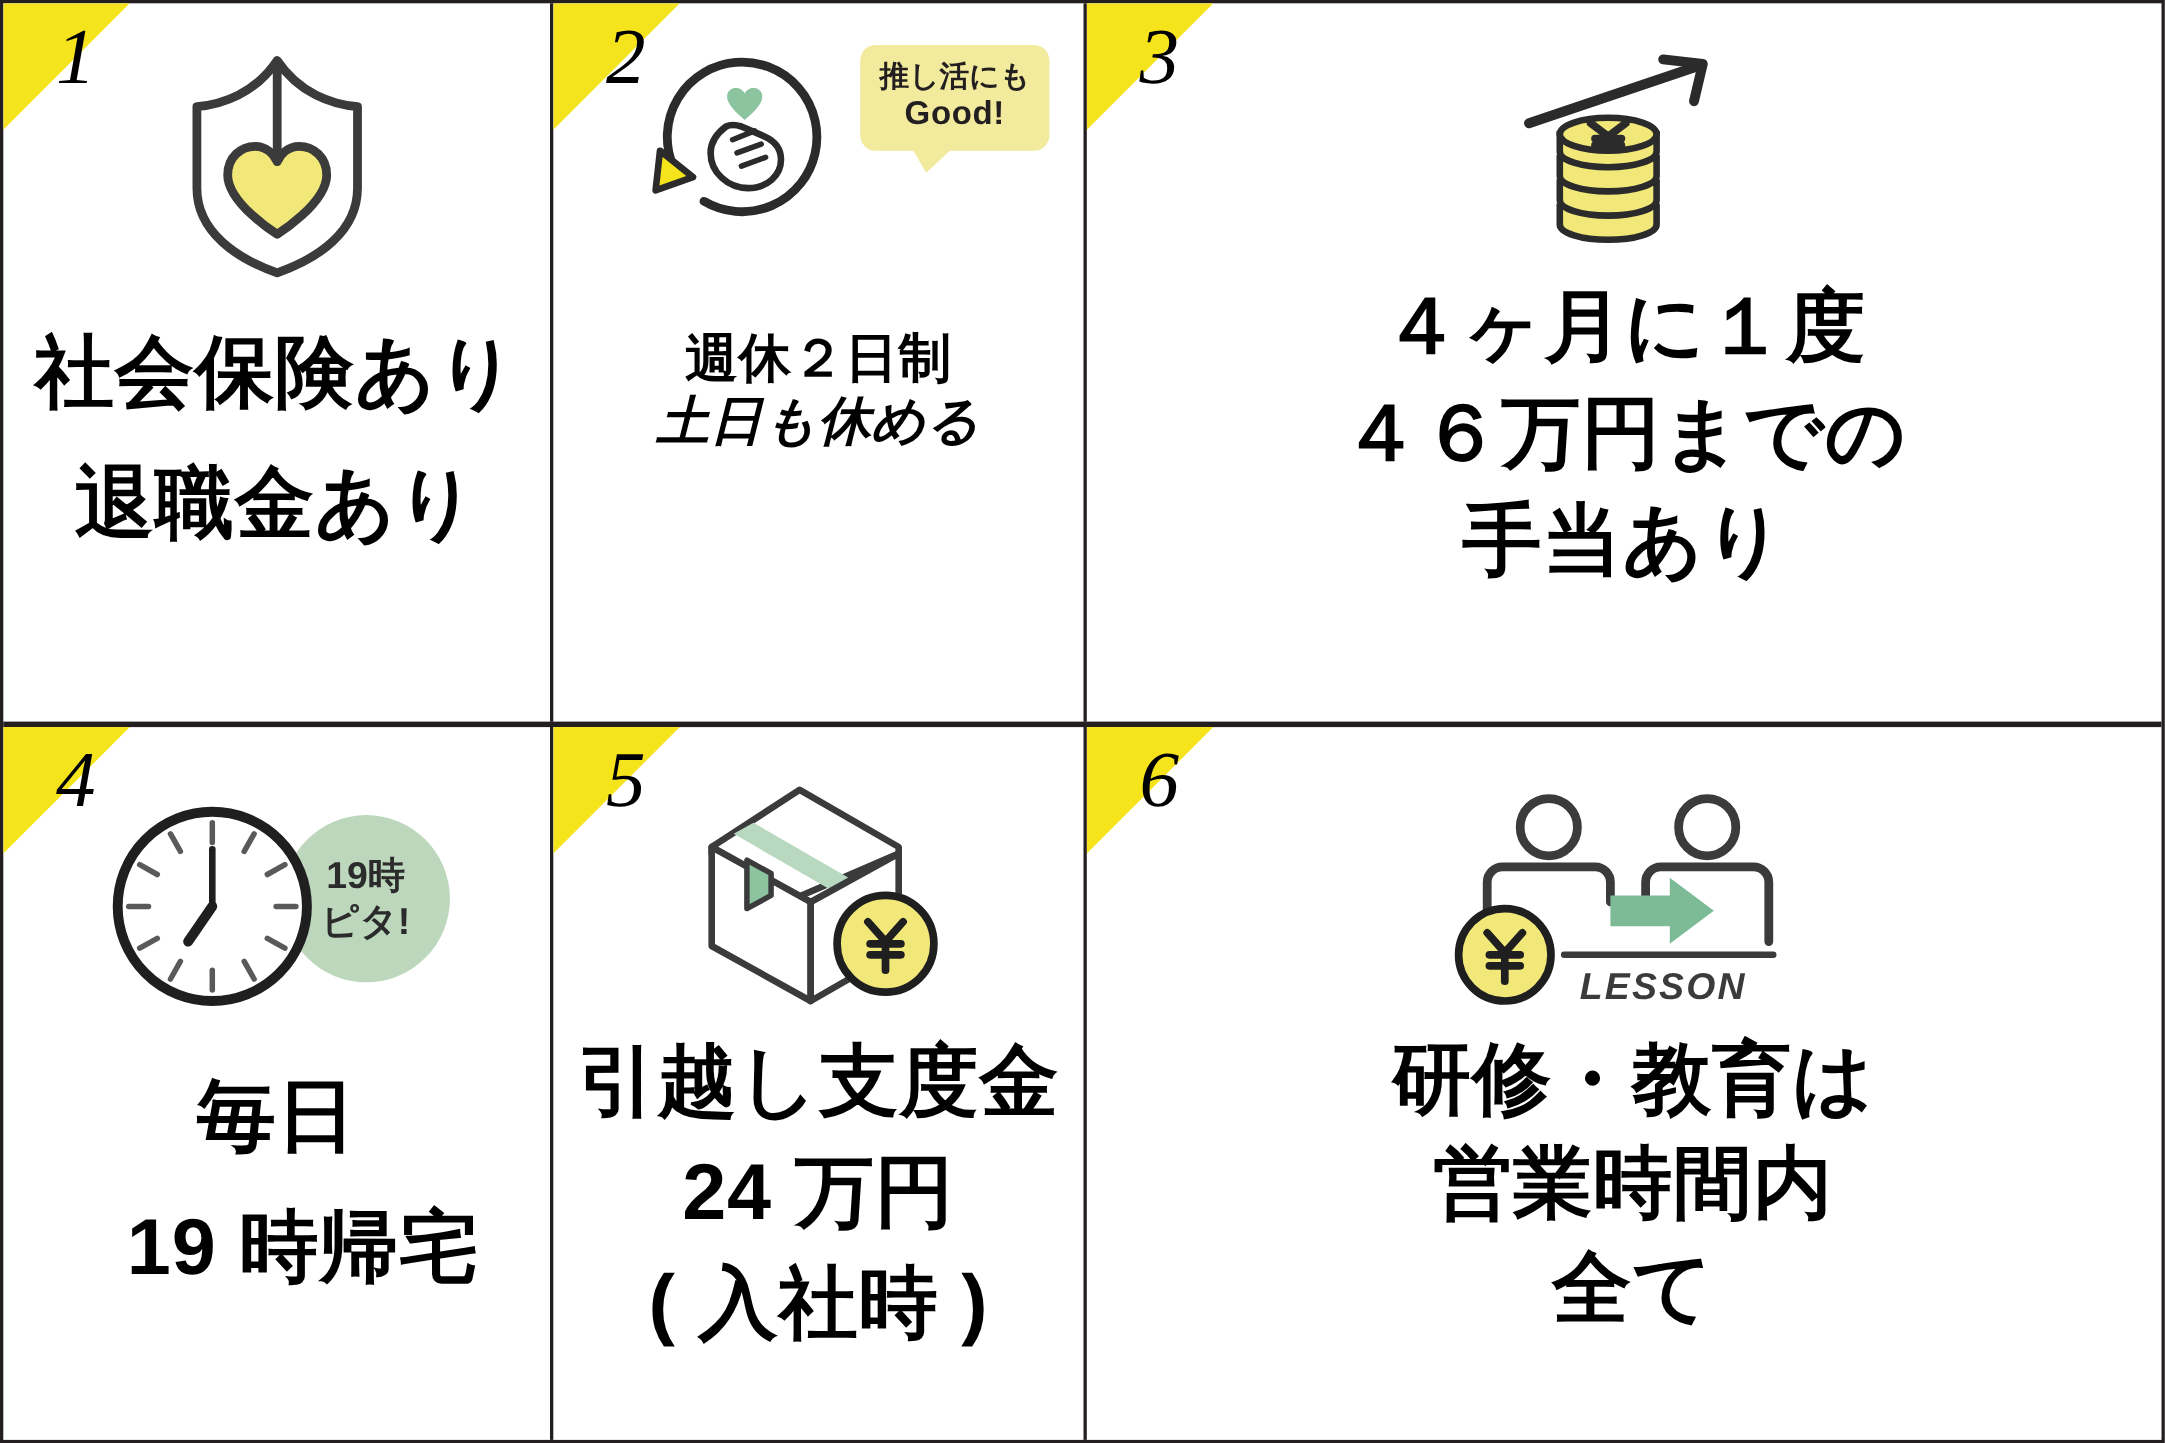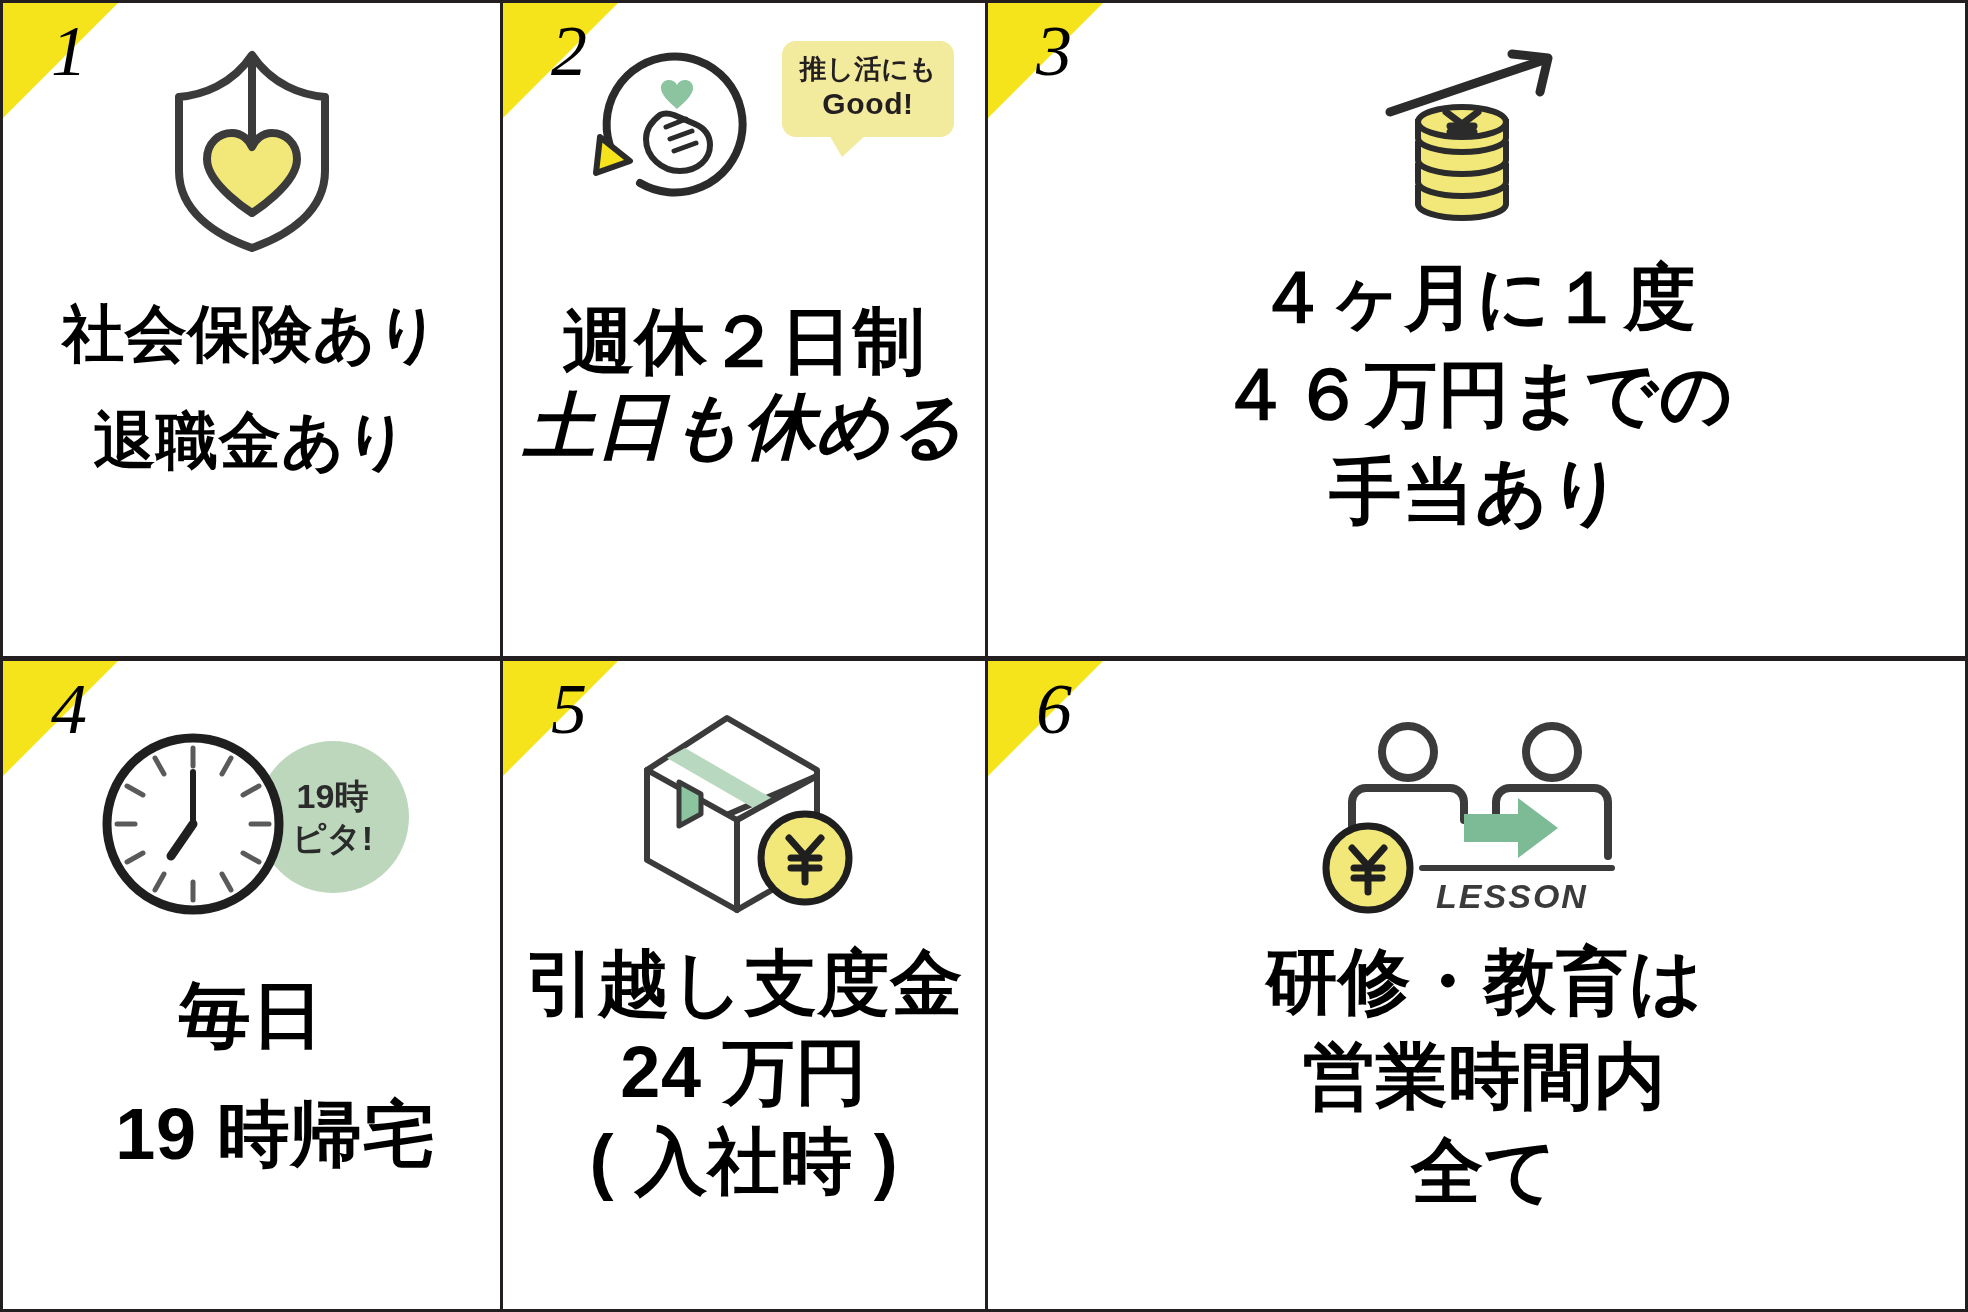--- a/index.html
+++ b/index.html
@@ -59,42 +59,42 @@
     font-weight:700;
     letter-spacing:0.01em;
     line-height:1.18;
     color:#000;
     width:100%;
   }
   .txt div{white-space:nowrap;}
 
   
   .cell1 .icon-wrap{height:250px;margin-top:22px;}
-  .cell1 .txt{font-size:62px;margin-top:22px;}
+  .cell1 .txt{font-size:72px;margin-top:22px;}
   .cell1 .txt div + div{margin-top:34px;}
 
   
   .cell2 .icon-wrap{height:230px;margin-top:30px;align-items:flex-start;}
-  .cell2 .txt{font-size:72px;margin-top:36px;}
+  .cell2 .txt{font-size:48px;margin-top:36px;}
   .cell2 .txt div + div{font-style:italic;}
 
   
   .cell3 .icon-wrap{height:200px;margin-top:30px;}
   .cell3 .txt{font-size:72px;margin-top:22px;}
   .cell3 .txt div + div{margin-top:12px;}
 
   
   .cell4 .icon-wrap{height:250px;margin-top:38px;}
   .cell4 .txt{font-size:72px;margin-top:24px;}
   .cell4 .txt div + div{margin-top:34px;padding-left:48px;}
 
   
   .cell5 .icon-wrap{height:240px;margin-top:30px;}
   .cell5 .txt{font-size:72px;margin-top:10px;text-align:center;}
-  .cell5 .txt div + div{margin-top:4px;}
+  .cell5 .txt div + div{margin-top:16px;}
 
   
   .cell6 .icon-wrap{height:230px;margin-top:40px;}
   .cell6 .txt{font-size:72px;margin-top:8px;padding-left:16px;}
   .cell6 .txt div + div{margin-top:10px;}
 
   
   .bubble{
     position:relative;
     background:#f2ea9c;

